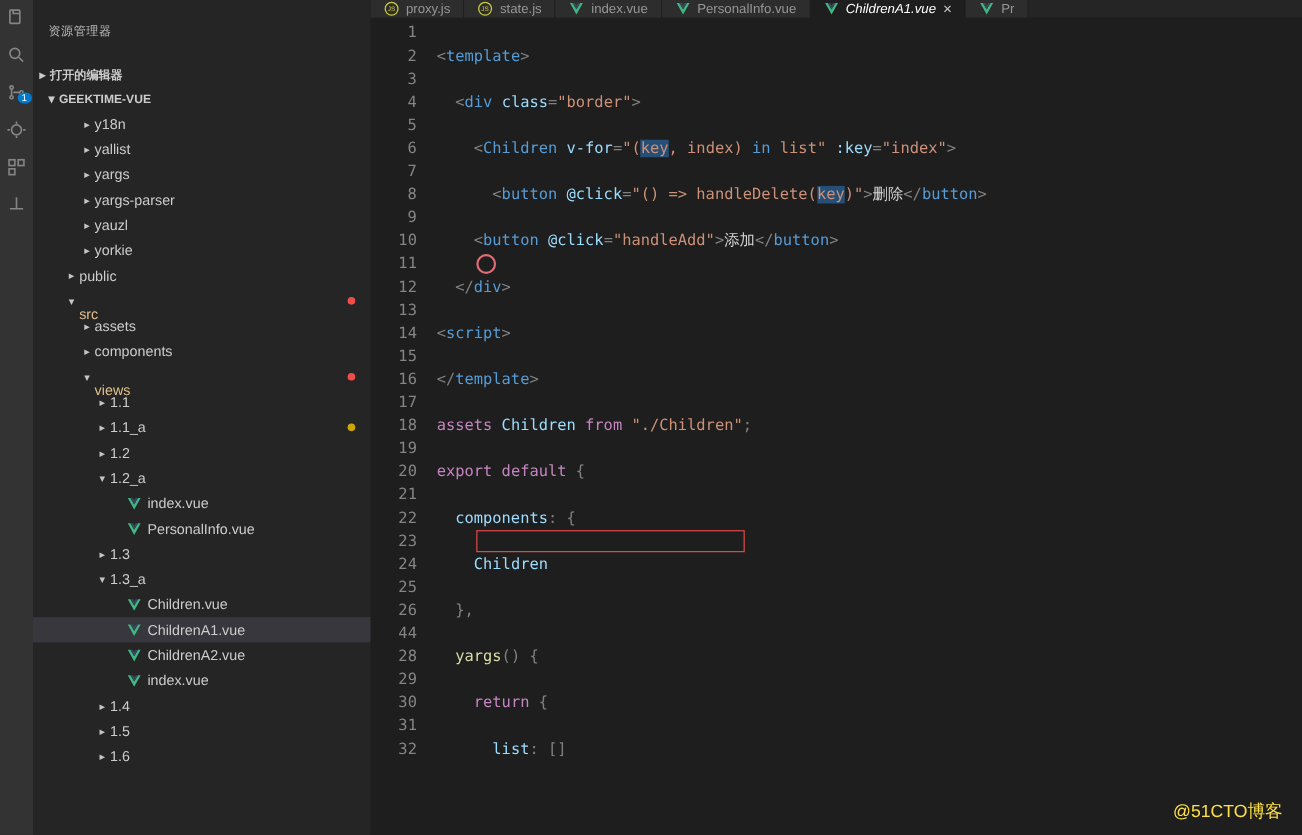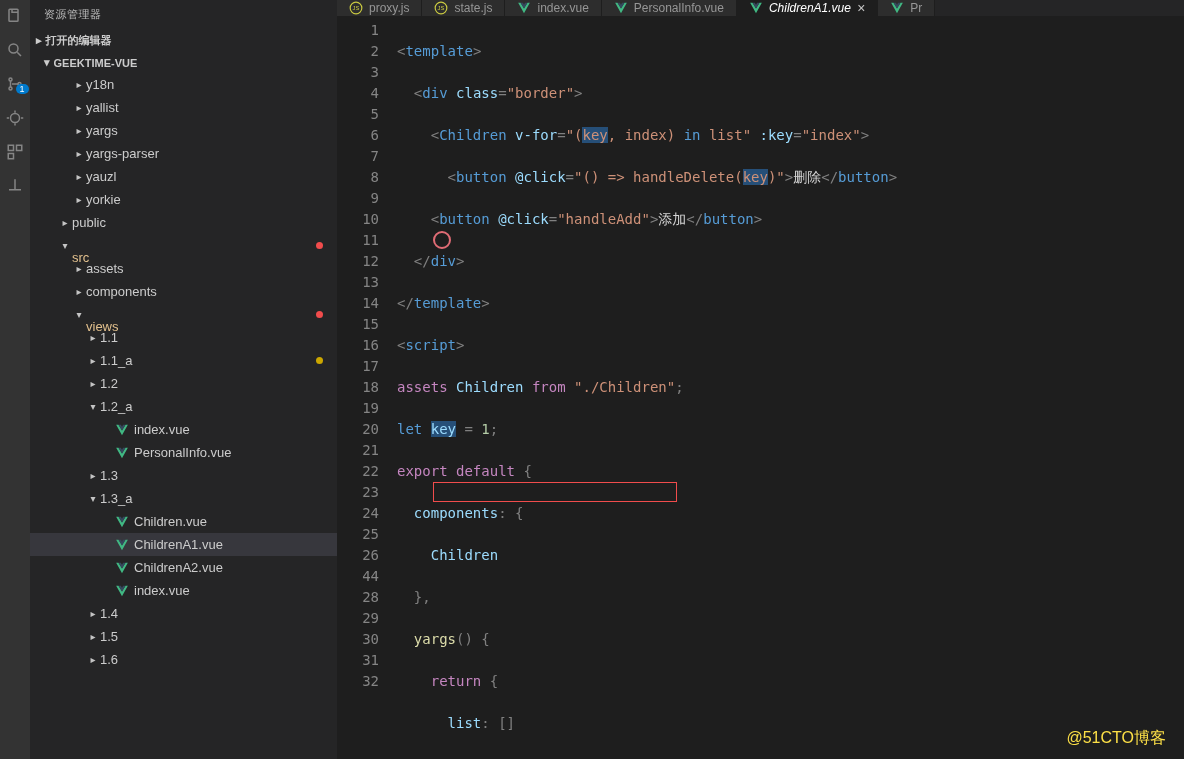--- a/index.html
+++ b/index.html
@@ -26,21 +26,21 @@
 .activity-bar .icon svg { width: 18px; height: 18px; }
 .badge { position: absolute; margin-left: 14px; margin-top: 10px; background:#007acc; color:#fff; border-radius:8px; font-size:9px; padding:0 4px; min-width:12px; text-align:center; }
 
 .sidebar {
   width: 307px;
   background: #252526;
   display: flex;
   flex-direction: column;
 }
 .sidebar-title {
-  padding: 7px 14px;
+  padding: 21px 14px;
   font-size: 11px;
   color: #bbbbbb;
   letter-spacing: 0.5px;
 }
 .section-header {
   padding: 4px 6px;
   font-size: 11px;
   font-weight: 600;
   color: #cccccc;
   display: flex;
@@ -429,24 +429,23 @@
         <div>31</div>
         <div>32</div>
       </div>
     <div class="code" id="code">
 <div class="line"><span class="punct">&lt;</span><span class="tag">template</span><span class="punct">&gt;</span></div>
 <div class="line">  <span class="punct">&lt;</span><span class="tag">div</span> <span class="attr">class</span><span class="punct">=</span><span class="str">"border"</span><span class="punct">&gt;</span></div>
 <div class="line">    <span class="punct">&lt;</span><span class="tag">Children</span> <span class="attr">v-for</span><span class="punct">=</span><span class="str">"(<span class="hl">key</span>, index) </span><span class="kw">in</span><span class="str"> list"</span> <span class="attr">:key</span><span class="punct">=</span><span class="str">"index"</span><span class="punct">&gt;</span></div>
 <div class="line">      <span class="punct">&lt;</span><span class="tag">button</span> <span class="attr">@click</span><span class="punct">=</span><span class="str">"() =&gt; handleDelete(<span class="hl">key</span>)"</span><span class="punct">&gt;</span><span class="txt">删除</span><span class="punct">&lt;/</span><span class="tag">button</span><span class="punct">&gt;</span></div>
 <div class="line">    <span class="punct">&lt;</span><span class="tag">button</span> <span class="attr">@click</span><span class="punct">=</span><span class="str">"handleAdd"</span><span class="punct">&gt;</span><span class="txt">添加</span><span class="punct">&lt;/</span><span class="tag">button</span><span class="punct">&gt;</span></div>
 <div class="line">  <span class="punct">&lt;/</span><span class="tag">div</span><span class="punct">&gt;</span></div>
+<div class="line"><span class="punct">&lt;</span><span class="tag">script</span><span class="punct">&gt;</span></div>
 <div class="line"><span class="punct">&lt;/</span><span class="tag">template</span><span class="punct">&gt;</span></div>
-<div class="line"><span class="punct">&lt;</span><span class="tag">script</span><span class="punct">&gt;</span></div>
 <div class="line"><span class="kw2">assets</span> <span class="ident">Children</span> <span class="kw2">from</span> <span class="str">"./Children"</span><span class="punct">;</span></div>
-<div class="line"><span class="kw">let</span> <span class="ident hl">key</span> <span class="punct">=</span> <span class="num">1</span><span class="punct">;</span></div>
 <div class="line"><span class="kw2">export</span> <span class="kw2">default</span> <span class="punct">{</span></div>
 <div class="line">  <span class="ident">components</span><span class="punct">: {</span></div>
 <div class="line">    <span class="ident">Children</span></div>
 <div class="line">  <span class="punct">},</span></div>
 <div class="line">  <span class="fn">yargs</span><span class="punct">() {</span></div>
 <div class="line">    <span class="kw2">return</span> <span class="punct">{</span></div>
 <div class="line">      <span class="ident">list</span><span class="punct">: []</span></div>
 
 
 

